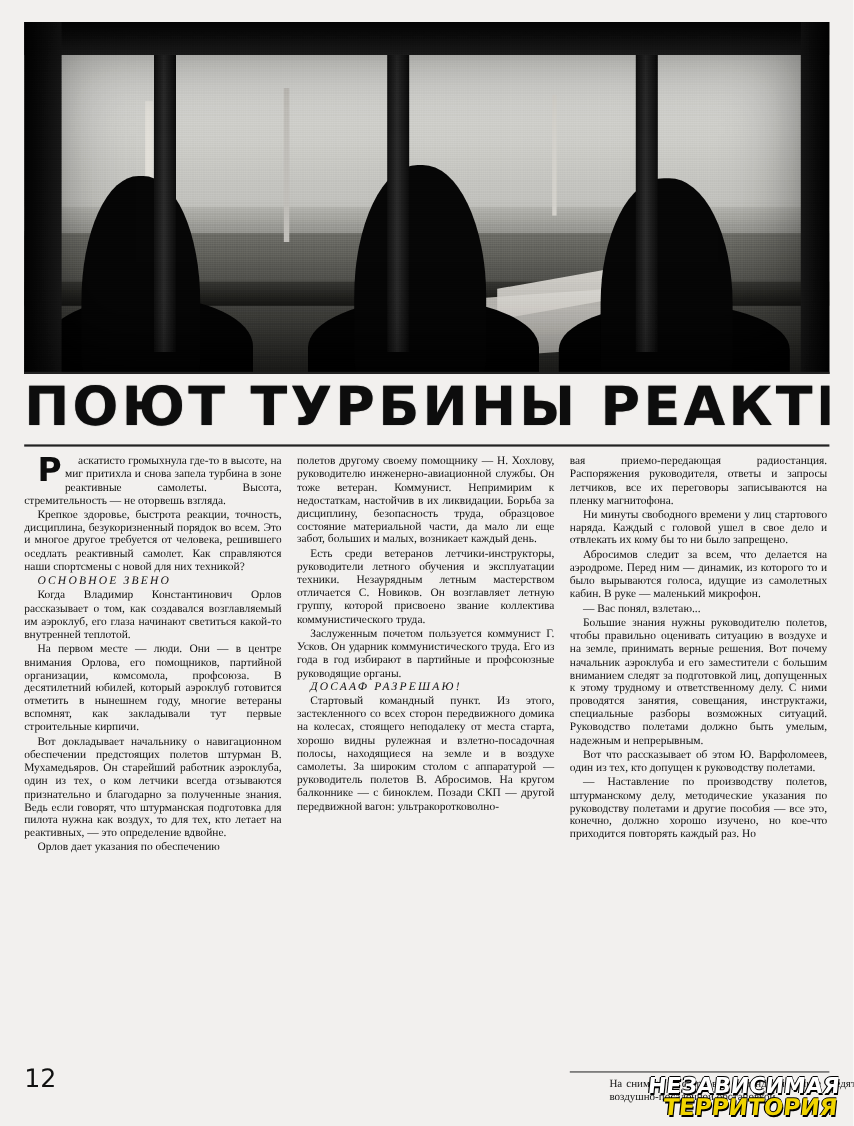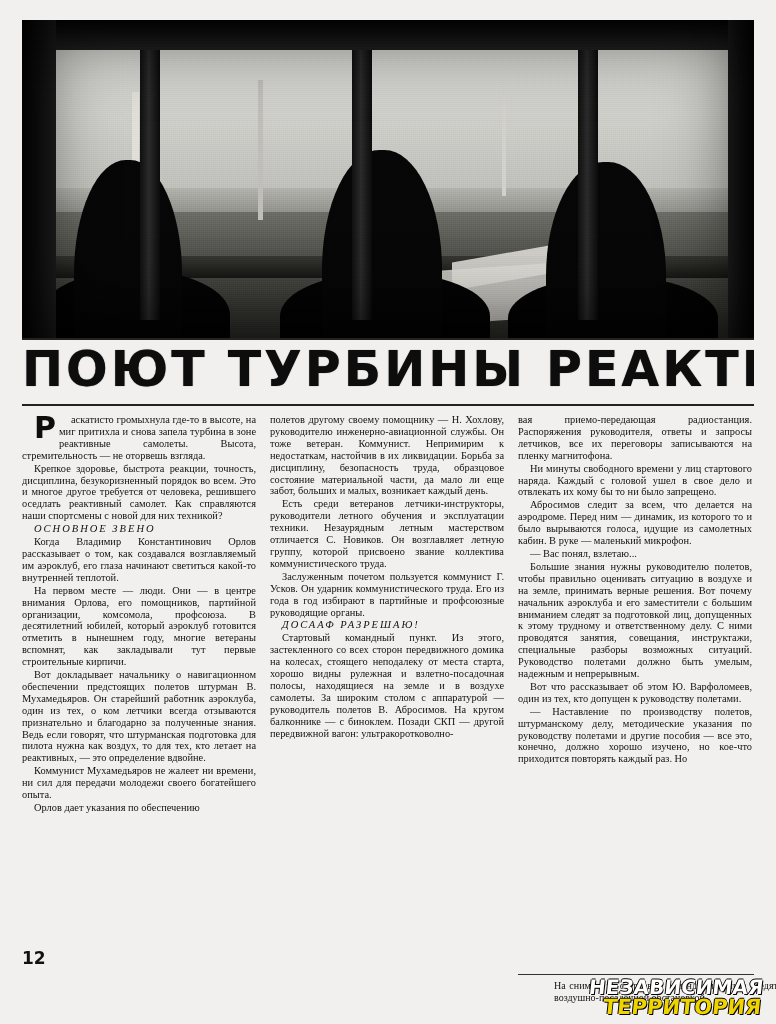--- a/index.html
+++ b/index.html
@@ -224,24 +224,24 @@
     line-height: 11.5px;
     text-align: justify;
     color: #131313;
     margin-left: 36px;
   }
 
   
   .folio {
     position: absolute;
     left: 22px;
-    top: 948px;
+    top: 968px;
     font-family: "DejaVu Sans", sans-serif;
-    font-weight: bold;
-    font-size: 17px;
+    font-weight: normal;
+    font-size: 23px;
     color: #111;
   }
 
   
   .watermark {
     position: absolute;
     right: 14px;
     bottom: 6px;
     text-align: right;
     font-family: "DejaVu Sans", sans-serif;
@@ -298,21 +298,20 @@
   <div class="rule rule-bottom"></div>
 
   <div class="cols">
     <div class="col" id="col-0">
         <p class="dropcap-para"><span class="dropcap">Р</span><span>аскатисто громыхнула где-то в высоте, на миг притихла и снова запела турбина в зоне реактивные самолеты. Высота, стремительность — не оторвешь взгляда.</span></p>
         <p>Крепкое здоровье, быстрота реакции, точность, дисциплина, безукоризненный порядок во всем. Это и многое другое требуется от человека, решившего оседлать реактивный самолет. Как справляются наши спортсмены с новой для них техникой?</p>
         <p class="subhead">ОСНОВНОЕ ЗВЕНО</p>
         <p>Когда Владимир Константинович Орлов рассказывает о том, как создавался возглавляемый им аэроклуб, его глаза начинают светиться какой-то внутренней теплотой.</p>
         <p>На первом месте — люди. Они — в центре внимания Орлова, его помощников, партийной организации, комсомола, профсоюза. В десятилетний юбилей, который аэроклуб готовится отметить в нынешнем году, многие ветераны вспомнят, как закладывали тут первые строительные кирпичи.</p>
         <p>Вот докладывает начальнику о навигационном обеспечении предстоящих полетов штурман В. Мухамедьяров. Он старейший работник аэроклуба, один из тех, о ком летчики всегда отзываются признательно и благодарно за полученные знания. Ведь если говорят, что штурманская подготовка для пилота нужна как воздух, то для тех, кто летает на реактивных, — это определение вдвойне.</p>
-        <p>Коммунист Мухамедьяров не жалеет ни времени, ни сил для передачи молодежи своего богатейшего опыта.</p>
         <p>Орлов дает указания по обеспечению</p>
       </div>
     <div class="col" id="col-1">
         <p class="noindent">полетов другому своему помощнику — Н. Хохлову, руководителю инженерно-авиационной службы. Он тоже ветеран. Коммунист. Непримирим к недостаткам, настойчив в их ликвидации. Борьба за дисциплину, безопасность труда, образцовое состояние материальной части, да мало ли еще забот, больших и малых, возникает каждый день.</p>
         <p>Есть среди ветеранов летчики-инструкторы, руководители летного обучения и эксплуатации техники. Незаурядным летным мастерством отличается С. Новиков. Он возглавляет летную группу, которой присвоено звание коллектива коммунистического труда.</p>
         <p>Заслуженным почетом пользуется коммунист Г. Усков. Он ударник коммунистического труда. Его из года в год избирают в партийные и профсоюзные руководящие органы.</p>
         <p class="subhead">ДОСААФ РАЗРЕШАЮ!</p>
         <p>Стартовый командный пункт. Из этого, застекленного со всех сторон передвижного домика на колесах, стоящего неподалеку от места старта, хорошо видны рулежная и взлетно-посадочная полосы, находящиеся на земле и в воздухе самолеты. За широким столом с аппаратурой — руководитель полетов В. Абросимов. На кругом балконнике — с биноклем. Позади СКП — другой передвижной вагон: ультракоротковолно-</p>
       </div>
     <div class="col" id="col-2">

